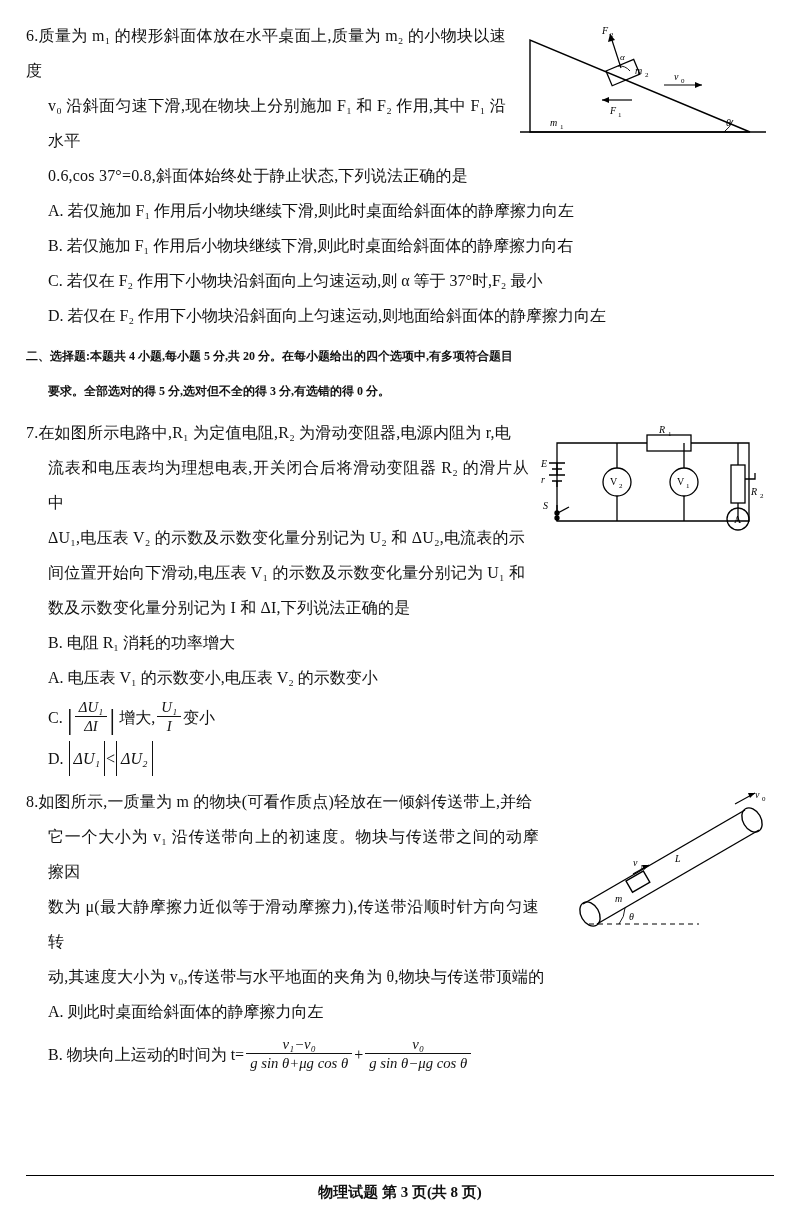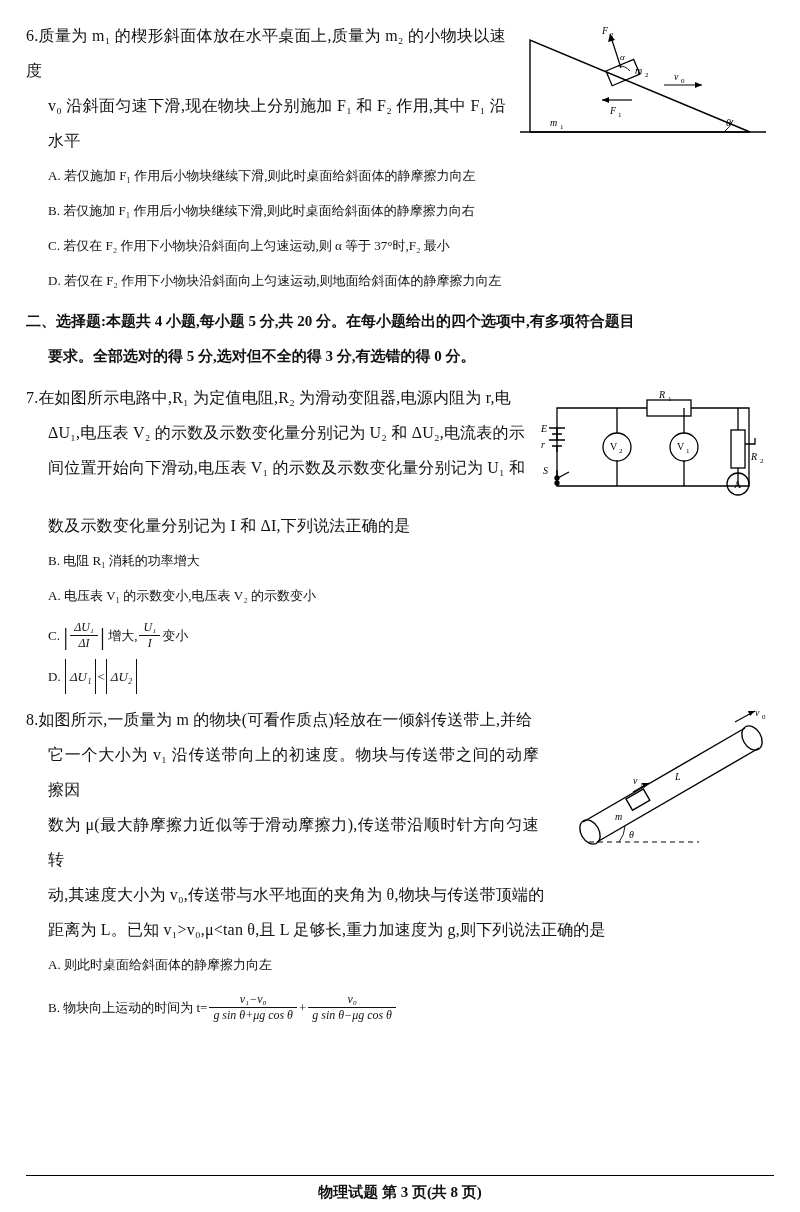--- a/index.html
+++ b/index.html
@@ -36,28 +36,28 @@
     padding-left: 22px;
   }
   .num {
     font-family: "Liberation Serif", serif;
   }
   i, .it {
     font-style: italic;
     font-family: "Liberation Serif", serif;
   }
   .sec-head {
-    font-size: 15px;
+    font-size: 12px;
     line-height: 35px;
     font-weight: bold;
     text-align: justify;
     margin-top: 6px;
   }
   .opt {
-    font-size: 13px;
+    font-size: 16px;
     line-height: 35px;
     padding-left: 22px;
   }
   
   .frac {
     display: inline-block;
     vertical-align: -0.55em;
     text-align: center;
     font-size: 0.92em;
     line-height: 1.25;
@@ -168,20 +168,21 @@
 
         <path d="M210,110 A26,26 0 0 0 219,98" fill="none" stroke="#000" stroke-width="0.9"></path>
         <text x="212" y="104" font-size="10" font-style="italic" font-family="serif">θ</text>
       </svg>
     </div>
 
     <div class="qline">
       <span class="num">6.</span><span>质量为 m₁ 的楔形斜面体放在水平桌面上,质量为 m₂ 的小物块以速度</span>
     </div>
     <div class="qline indent">v₀ 沿斜面匀速下滑,现在物块上分别施加 F₁ 和 F₂ 作用,其中 F₁ 沿水平</div>
+    <div class="qline indent">0.6,cos 37°=0.8,斜面体始终处于静止状态,下列说法正确的是</div>
     <div class="clear"></div>
     <div class="opt">A. 若仅施加 F₁ 作用后小物块继续下滑,则此时桌面给斜面体的静摩擦力向左</div>
     <div class="opt">B. 若仅施加 F₁ 作用后小物块继续下滑,则此时桌面给斜面体的静摩擦力向右</div>
     <div class="opt">C. 若仅在 F₂ 作用下小物块沿斜面向上匀速运动,则 α 等于 37°时,F₂ 最小</div>
     <div class="opt">D. 若仅在 F₂ 作用下小物块沿斜面向上匀速运动,则地面给斜面体的静摩擦力向左</div>
   </div>
 
   <div class="sec-head">二、选择题:本题共 4 小题,每小题 5 分,共 20 分。在每小题给出的四个选项中,有多项符合题目</div>
   <div class="sec-head" style="padding-left:22px;margin-top:0">要求。全部选对的得 5 分,选对但不全的得 3 分,有选错的得 0 分。</div>
 
@@ -227,20 +228,21 @@
         <text x="147" y="67" font-size="7" font-family="serif">1</text>
         <text x="212" y="74" font-size="10" font-style="italic" font-family="serif">R</text>
         <text x="221" y="77" font-size="7" font-family="serif">2</text>
         <text x="195" y="102" font-size="10" font-family="serif">A</text>
       </svg>
     </div>
 
     <div class="qline">
       <span class="num">7.</span><span>在如图所示电路中,R₁ 为定值电阻,R₂ 为滑动变阻器,电源内阻为 r,电</span>
     </div>
+    <div class="qline indent">流表和电压表均为理想电表,开关闭合后将滑动变阻器 R₂ 的滑片从中</div>
     <div class="qline indent">ΔU₁,电压表 V₂ 的示数及示数变化量分别记为 U₂ 和 ΔU₂,电流表的示</div>
     <div class="qline indent">间位置开始向下滑动,电压表 V₁ 的示数及示数变化量分别记为 U₁ 和</div>
     <div class="clear"></div>
     <div class="qline indent">数及示数变化量分别记为 I 和 ΔI,下列说法正确的是</div>
     <div class="opt">B. 电阻 R₁ 消耗的功率增大</div>
     <div class="opt">A. 电压表 V₁ 的示数变小,电压表 V₂ 的示数变小</div>
 
     <div class="opt" style="line-height:46px">
       <span>C.</span>
       <span class="tallbar">|</span><span class="frac"><span class="top it">ΔU₁</span><span class="bot it">ΔI</span></span><span class="tallbar">|</span>
@@ -288,21 +290,20 @@
       </svg>
     </div>
 
     <div class="qline">
       <span class="num">8.</span><span>如图所示,一质量为 m 的物块(可看作质点)轻放在一倾斜传送带上,并给</span>
     </div>
     <div class="qline indent">它一个大小为 v₁ 沿传送带向上的初速度。物块与传送带之间的动摩擦因</div>
     <div class="qline indent">数为 μ(最大静摩擦力近似等于滑动摩擦力),传送带沿顺时针方向匀速转</div>
     <div class="qline indent">动,其速度大小为 v₀,传送带与水平地面的夹角为 θ,物块与传送带顶端的</div>
     <div class="clear"></div>
-    <div class="qline indent">距离为 L。已知 v₁&gt;v₀,μ&lt;tan θ,且 L 足够长,重力加速度为 g,则下列说法正确的是</div>
 
     <div class="opt">A. 则此时桌面给斜面体的静摩擦力向左</div>
 
     <div class="opt" style="line-height:52px">
       <span>B. 物块向上运动的时间为 t=</span><span class="frac"><span class="top it">v₁−v₀</span><span class="bot it">g sin θ+μg cos θ</span></span><span>+</span><span class="frac"><span class="top it">v₀</span><span class="bot it">g sin θ−μg cos θ</span></span>
     </div>
 
   </div>
 
   <div class="footer-rule"></div>

